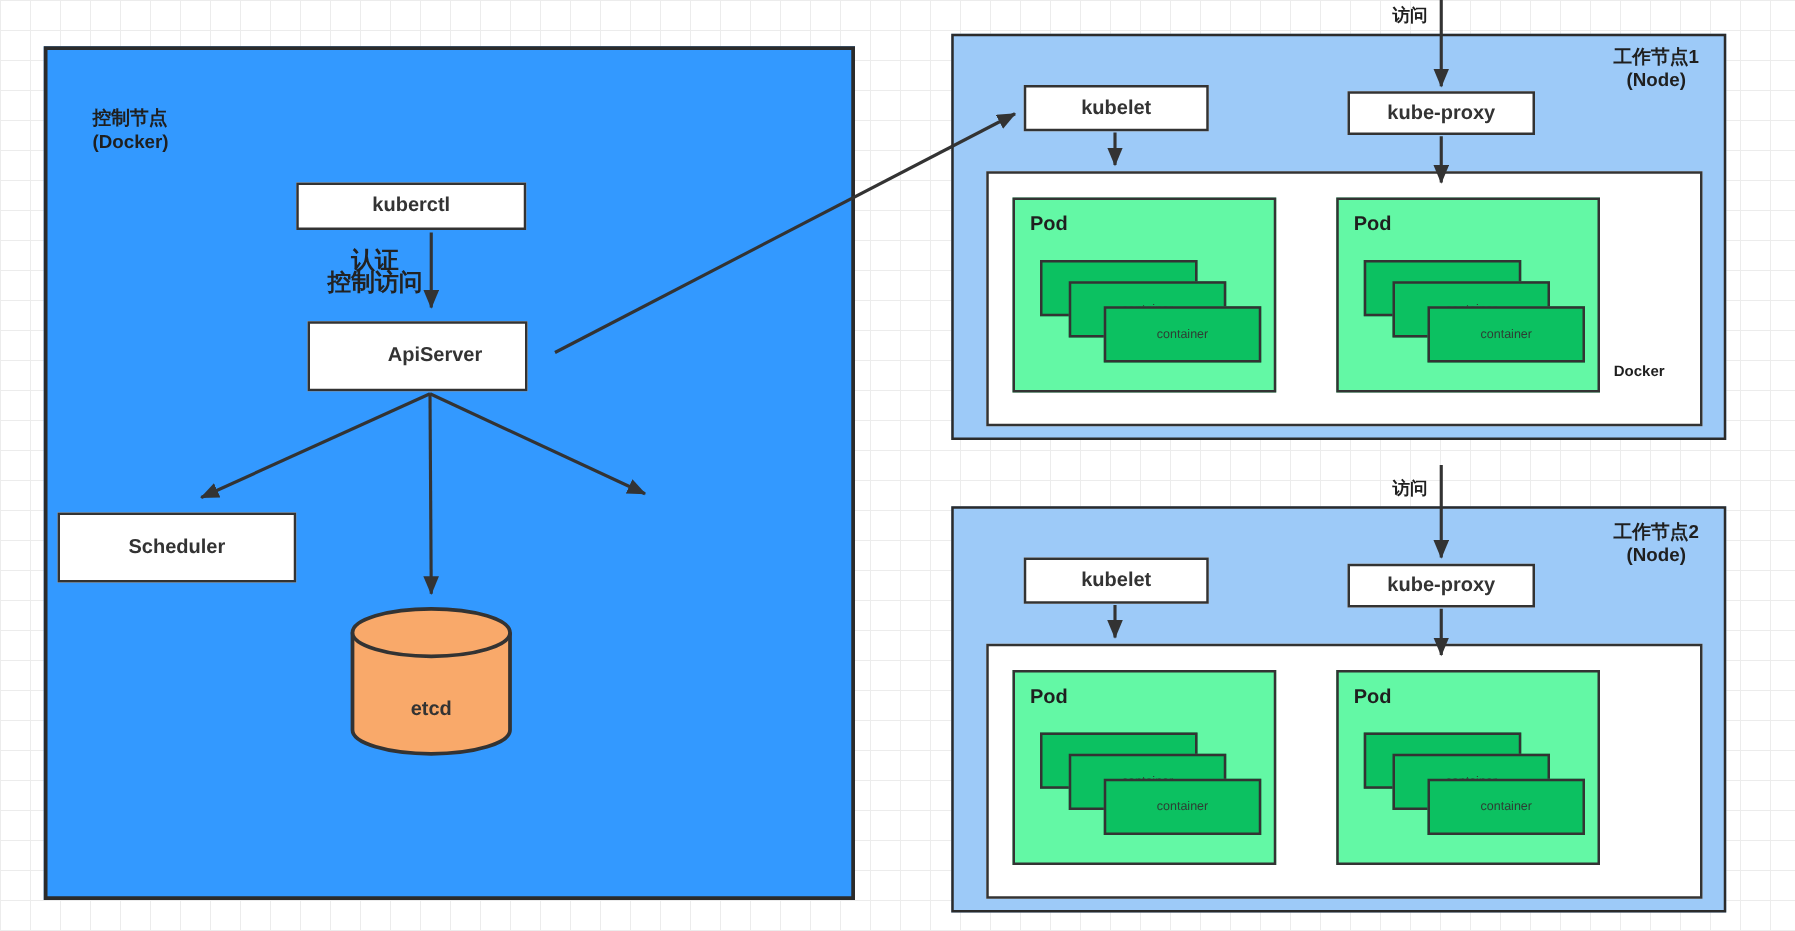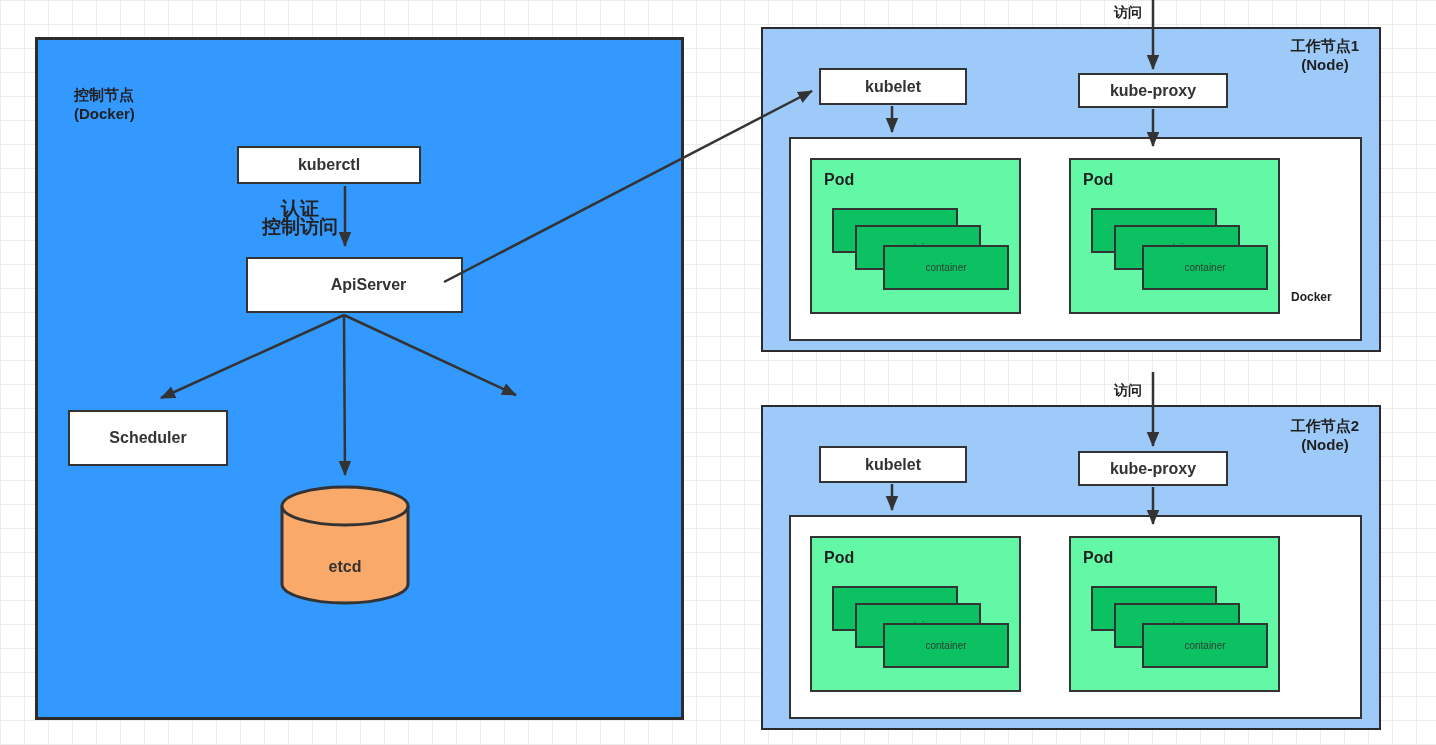--- a/index.html
+++ b/index.html
@@ -117,23 +117,23 @@
     </div>
   </div>
 
   <div class="wbox" style="left:237px;top:146px;width:184px;height:38px;">kuberctl</div>
 
   <div class="auth-label">
     <div>认证</div>
     <div>控制访问</div>
   </div>
 
-  <div class="wbox" style="left:246px;top:257px;width:217px;height:56px;padding-left:28px;">ApiServer</div>
-
-  <div class="wbox" style="left:68px;top:410px;width:160px;height:56px;">Scheduler</div>
+  <div class="wbox" style="left:246px;top:257px;width:176px;height:56px;padding-left:28px;">ApiServer</div>
+
+  <div class="wbox" style="left:46px;top:410px;width:191px;height:56px;">Scheduler</div>
 
 
   <svg class="etcd-svg" width="132" height="124" viewBox="0 0 132 124">
     <path d="M3 21 V 99 A 63 19 0 0 0 129 99 V 21" fill="var(--etcd-fill)" stroke="var(--stroke)" stroke-width="3"></path>
     <ellipse cx="66" cy="21" rx="63" ry="19" fill="var(--etcd-fill)" stroke="var(--stroke)" stroke-width="3"></ellipse>
     <text class="etcd-text" x="66" y="87" text-anchor="middle">etcd</text>
   </svg>
 
   <div class="panel node-box node1"></div>
   <div class="corner-label node-label" style="left:1270px;top:36px;text-align:center;">

